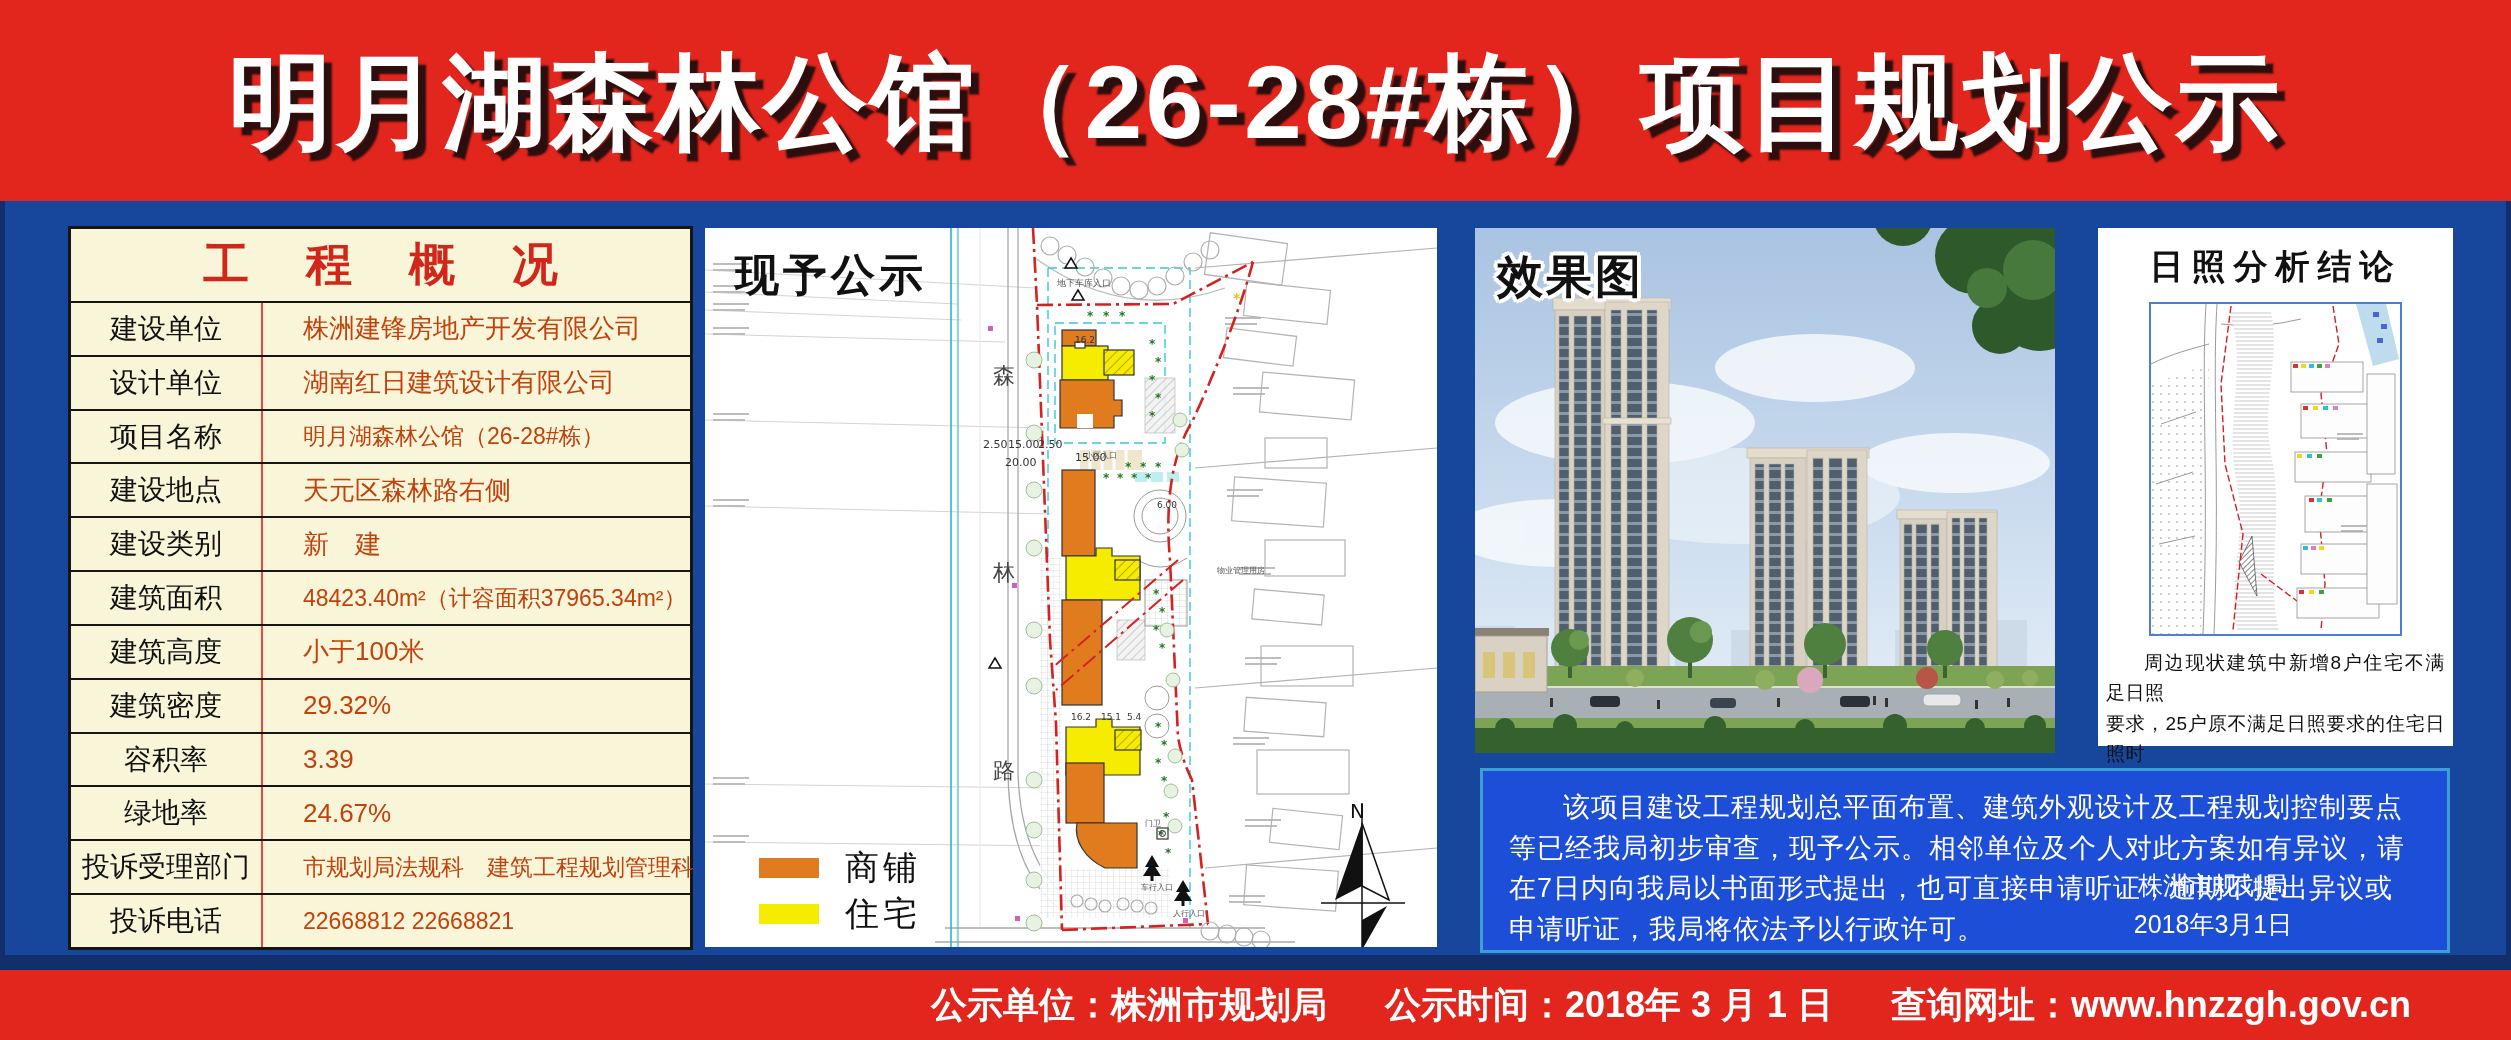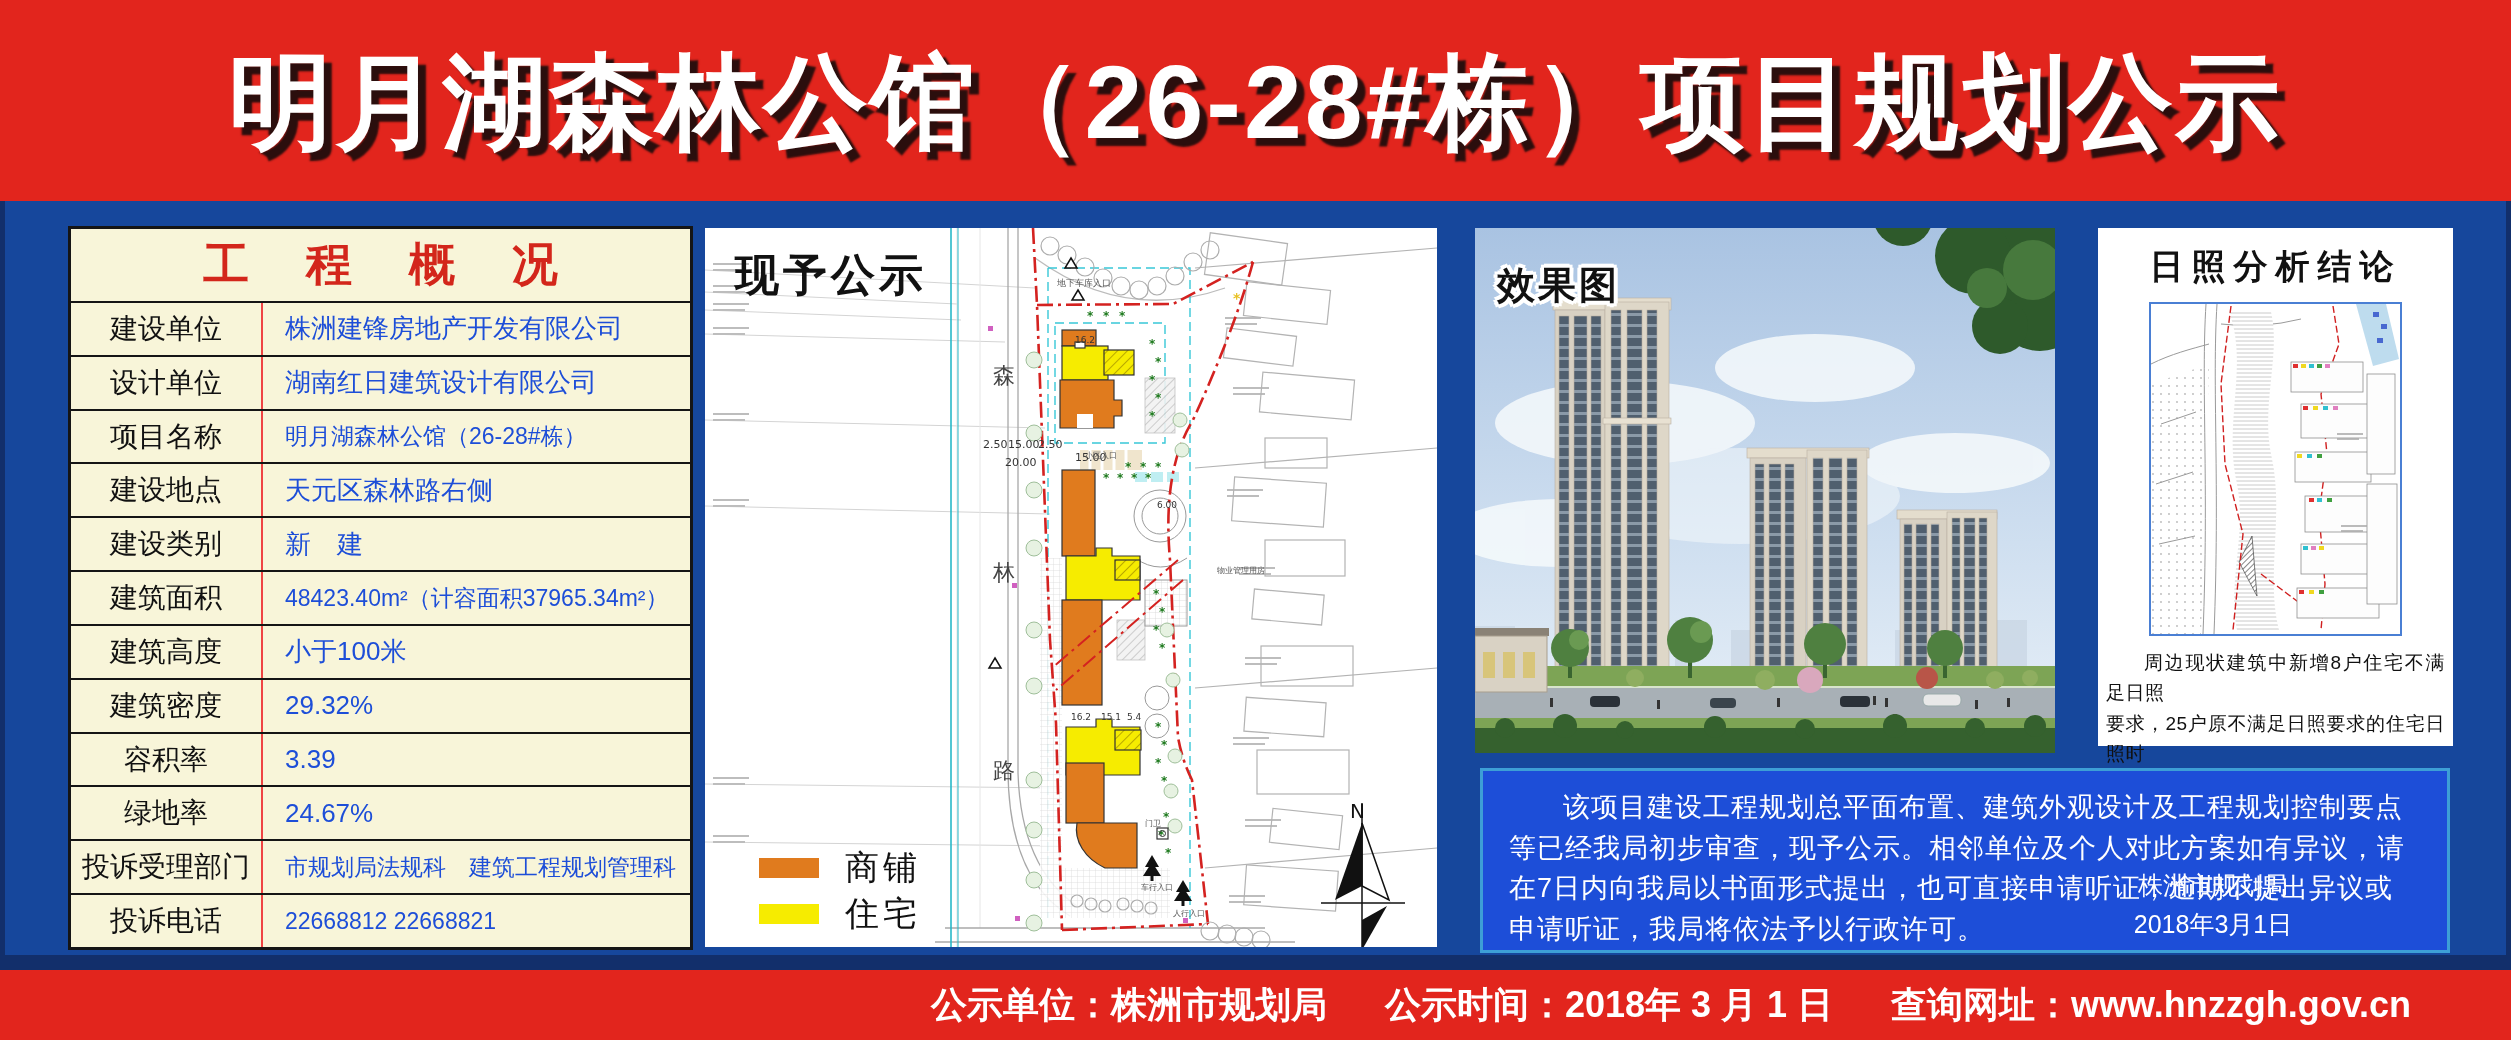--- a/index.html
+++ b/index.html
@@ -34,35 +34,35 @@
     height:72px;flex:none;display:flex;align-items:center;justify-content:center;
     color:#D3261B;font-weight:bold;font-size:46px;letter-spacing:22px;text-indent:22px;
   }
   .ov-row{flex:1;display:flex;border-top:2px solid #151515;}
   .ov-label{
     width:190px;flex:none;border-right:2px solid #ef4444;
     display:flex;align-items:center;justify-content:center;
     font-size:28px;color:#111;white-space:nowrap;
   }
   .ov-value{
-    flex:1;display:flex;align-items:center;padding-left:22px;
-    font-size:26px;color:#1d4ed8;white-space:nowrap;
+    flex:1;display:flex;align-items:center;padding-left:40px;
+    font-size:26px;color:#c2410c;white-space:nowrap;
   }
   .ov-value.small{font-size:23px;}
   
   .panel{position:absolute;background:#ffffff;}
   #plan-panel{left:705px;top:228px;width:732px;height:719px;}
   #photo-panel{left:1475px;top:228px;width:580px;height:525px;padding:0;}
   #sun-panel{left:2098px;top:228px;width:355px;height:518px;}
   .plan-title{
     position:absolute;left:30px;top:18px;font-size:44px;font-weight:bold;color:#111;
     letter-spacing:4px;
   }
   .photo-title{
-    position:absolute;left:22px;top:32px;font-size:38px;font-weight:bold;color:#111;
+    position:absolute;left:22px;top:18px;font-size:46px;font-weight:bold;color:#111;
     text-shadow:-3px -3px 0 #fff,3px -3px 0 #fff,-3px 3px 0 #fff,3px 3px 0 #fff,0 4px 0 #fff,0 -4px 0 #fff,4px 0 0 #fff,-4px 0 0 #fff;
     letter-spacing:3px;z-index:3;
   }
   .sun-title{
     margin-top:16px;text-align:center;font-size:34px;font-weight:bold;color:#111;letter-spacing:8px;
   }
   .sun-map{
     margin:12px auto 0 auto;width:249px;height:330px;border:2px solid #4a7fd4;background:#fff;
   }
   .sun-text{

